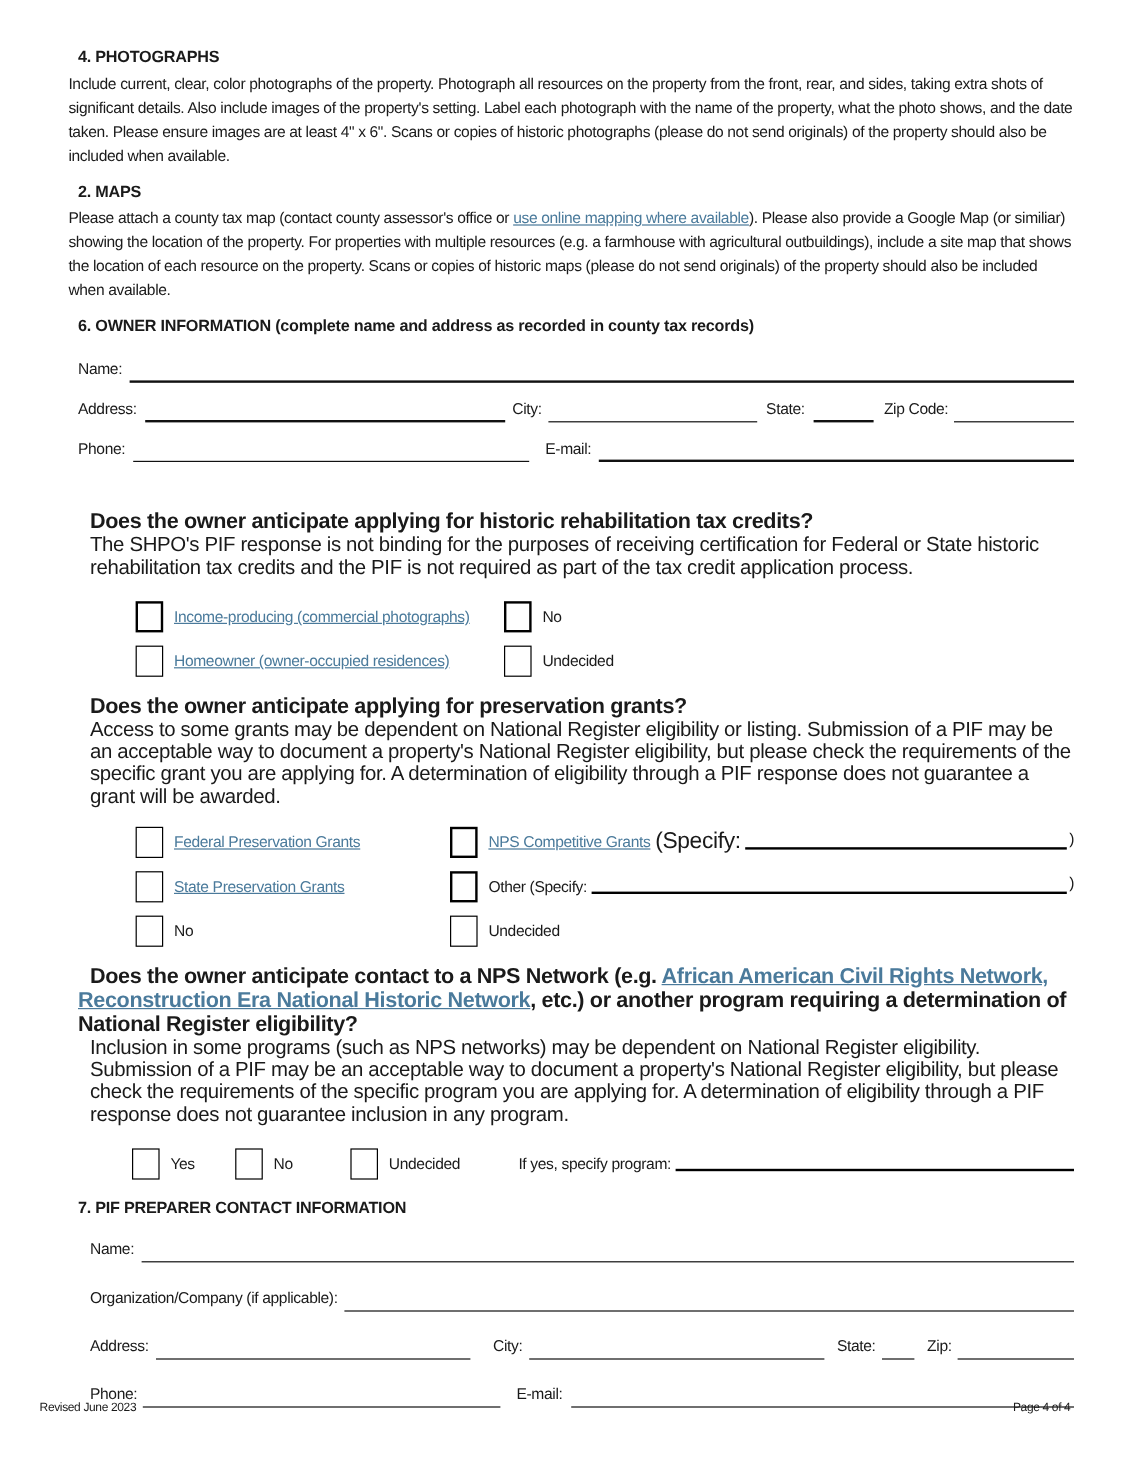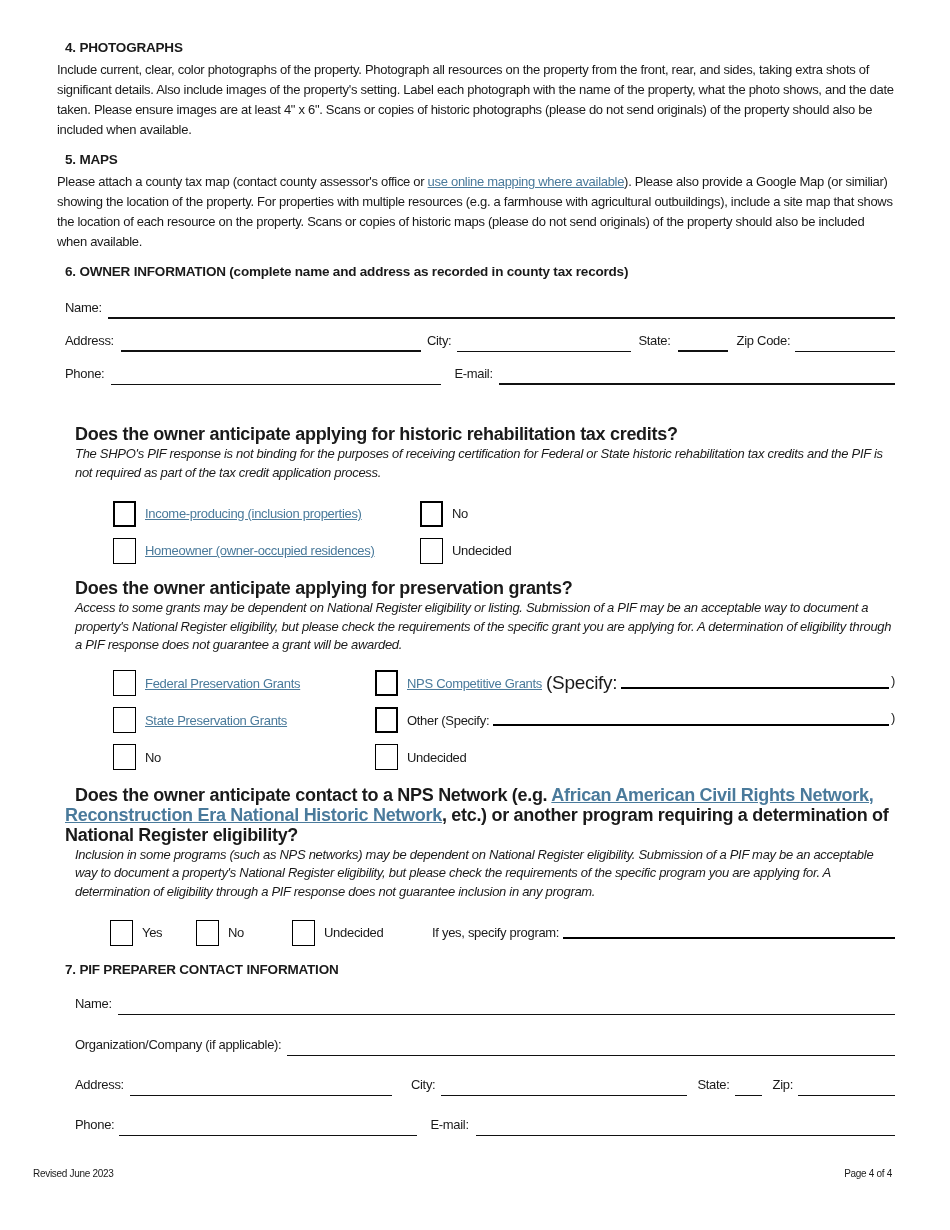--- a/index.html
+++ b/index.html
@@ -39,21 +39,21 @@
   .grow { flex: 1 1 auto; }
   
   .questions { margin-top: 36px; }
   .q-title {
     font-size: 18px; font-weight: bold;
     margin-left: 18px; margin-bottom: 1px;
     line-height: 20px;
   }
   .q-title.hang { margin-left: 8px; text-indent: 10px; }
   .q-note {
-    font-size: 13px; font-style: italic; line-height: 18.5px;
+    font-size: 17px; line-height: 18.5px;
     margin-left: 18px; margin-bottom: 18px;
   }
   .opt-grid { margin-left: 56px; }
   .opt-row { display: flex; align-items: center; margin-bottom: 10px; height: 27px; }
   .opt-cell { display: flex; align-items: center; }
   .cb {
     display: inline-block; width: 23px; height: 26px;
     border: 1.6px solid #000; background: #fff;
     margin-right: 9px; flex: 0 0 auto; cursor: pointer;
   }
@@ -71,21 +71,21 @@
   }
 </style>
 </head>
 <body>
 
 <div class="page">
 
   <div class="sec-heading">4. PHOTOGRAPHS</div>
   <div class="body-text">Include current, clear, color photographs of the property. Photograph all resources on the property from the front, rear, and sides, taking extra shots of significant details. Also include images of the property's setting.  Label each photograph with the name of the property, what the photo shows, and the date taken. Please ensure images are at least 4" x 6".  Scans or copies of historic photographs (please do not send originals) of the property should also be included when available.</div>
 
-  <div class="sec-heading">5. MAPS</div>
+  <div class="sec-heading">2. MAPS</div>
   <div class="body-text"><span>Please attach a county tax map (contact county assessor's office or </span><a class="doclink">use online mapping where available</a><span>). Please also provide a Google Map (or similiar) showing the location of the property. For properties with multiple resources (e.g. a farmhouse with agricultural outbuildings), include a site map that shows the location of each resource on the property. Scans or copies of historic maps (please do not send originals) of the property should also be included when available.</span></div>
 
   <div class="sec-heading" style="margin-bottom:10px;">6. OWNER INFORMATION (complete name and address as recorded in county tax records)</div>
 
   <div class="frow">
     <span class="lbl" style="margin-left:8px;">Name:</span>
     <span class="ln thick grow" style="margin-left:6px;"></span>
   </div>
   <div class="frow">
     <span class="lbl" style="margin-left:8px;">Address:</span>
@@ -106,21 +106,21 @@
 
   <div class="questions">
 
     <div class="qblock">
       <div class="q-title">Does the owner anticipate applying for historic rehabilitation tax credits?</div>
       <div class="q-note">The SHPO's PIF response is not binding for the purposes of receiving certification for Federal or State historic rehabilitation tax credits and the PIF is not required as part of the tax credit application process.</div>
       <div class="opt-grid">
         <div class="opt-row">
           <div class="opt-cell" style="width:307px;">
             <span class="cb bold"></span>
-            <a class="doclink opt-label">Income-producing (inclusion properties)</a>
+            <a class="doclink opt-label">Income-producing (commercial photographs)</a>
           </div>
           <div class="opt-cell">
             <span class="cb bold"></span>
             <span class="opt-label">No</span>
           </div>
         </div>
         <div class="opt-row">
           <div class="opt-cell" style="width:307px;">
             <span class="cb"></span>
             <a class="doclink opt-label">Homeowner (owner-occupied residences)</a>

